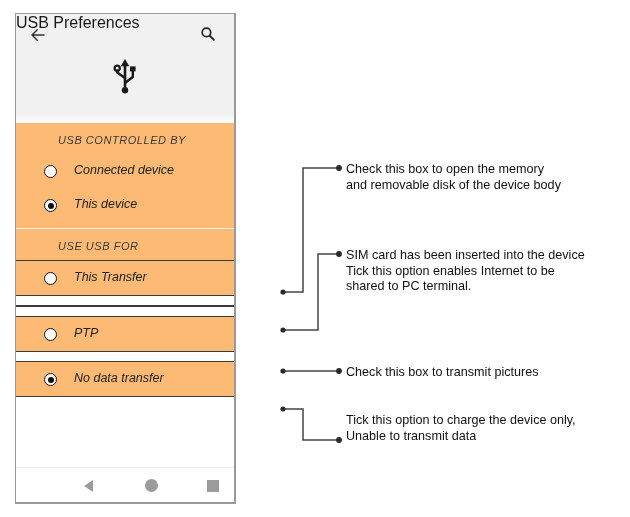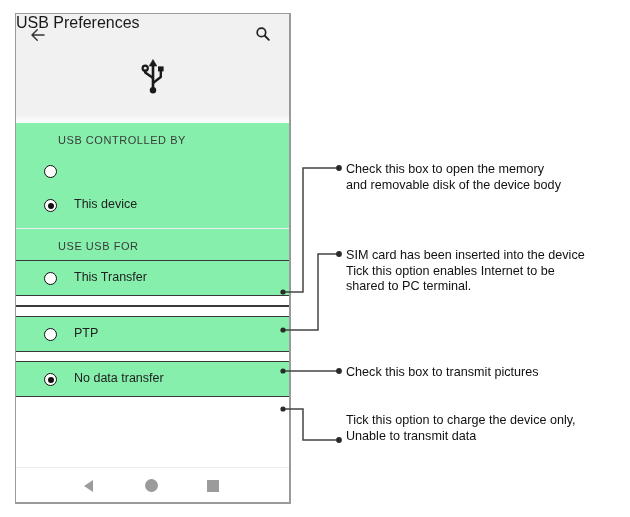--- a/index.html
+++ b/index.html
@@ -14,21 +14,21 @@
     font-family: "Liberation Sans", sans-serif;
     overflow: hidden;
     color: #1a1a1a;
   }
 
   
   #phone-frame {
     position: absolute;
     left: 15px;
     top: 13px;
-    width: 276px;
+    width: 221px;
     height: 491px;
     box-sizing: border-box;
     border: 1px solid #9a9a9a;
     border-right-width: 2px;
     border-bottom-width: 2px;
     background: #ffffff;
     overflow: hidden;
   }
 
   
@@ -78,21 +78,22 @@
   #top-fade {
     position: absolute;
     left: 0; right: 0; bottom: 0;
     height: 9px;
     background: linear-gradient(to bottom, #f1f1f1 0%, #ffffff 100%);
   }
 
   
   #phone-body {
     position: relative;
-    background: #86efac;
+    background: #fdba74;
+    font-style: italic;
   }
   .section-header {
     font-size: 11px;
     letter-spacing: 0.55px;
     color: #3a3a3a;
     padding-left: 42px;
     height: 31px;
     line-height: 34px;
     white-space: nowrap;
   }
@@ -240,20 +241,21 @@
 
     <div id="top-fade"></div>
   </div>
 
   <div id="phone-body">
 
     <div class="section-header">USB CONTROLLED BY</div>
 
     <div class="opt-row">
       <span class="radio"></span>
+      <span class="opt-label">Connected device</span>
     </div>
 
     <div class="opt-row">
       <span class="radio checked"></span>
       <span class="opt-label">This device</span>
     </div>
 
     <div class="sep-soft"></div>
 
     <div class="section-header">USE USB FOR</div>

